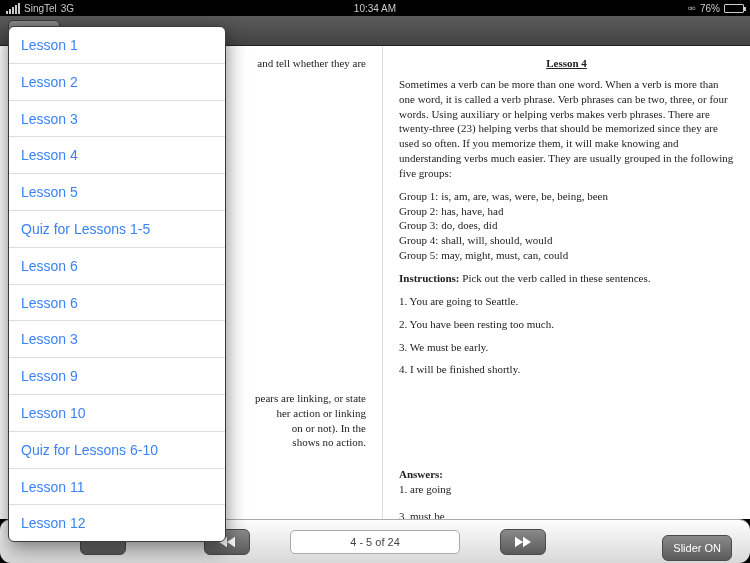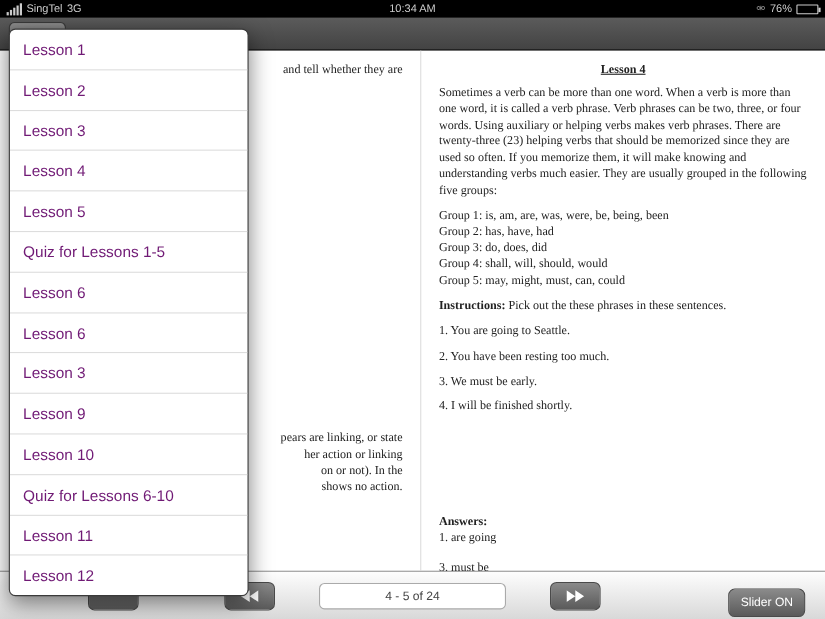--- a/index.html
+++ b/index.html
@@ -31,31 +31,31 @@
   .content { background: #fff; height: 473px; display:flex; position: relative; font-family: "Times New Roman", serif; color:#222; font-size:11px; line-height:1.35;padding-left:15px; }
   .page-left, .page-right { flex:1; padding: 10px 16px 10px 16px; }
   .page-left { border-right: 1px solid #ddd; }
   .page-right h4.title { text-align:center; text-decoration: underline; font-weight: bold; font-size:11px; margin-bottom:6px; }
   .page-right p { margin-bottom:8px; }
   .page-left p { margin-bottom:8px; }
   .instr { font-weight: bold; }
   .answers-label { font-weight: bold; }
 
   
-  .bottom-toolbar { height: 44px; background: linear-gradient(#fdfdfd,#d8d8d8); border-top:1px solid #aaa; display:flex; align-items:center; justify-content:center; position:relative; gap: 40px; }
+  .bottom-toolbar { height: 44px; background: linear-gradient(#fdfdfd,#d8d8d8); border-top:1px solid #aaa; display:flex; align-items:center; justify-content:center; position:relative; gap: 40px; border-radius: 11px; }
   .nav-btn { width: 46px; height: 26px; border-radius: 6px; background: linear-gradient(#8a8a8a,#5a5a5a); border: 1px solid #4a4a4a; color:#fff; display:flex; align-items:center; justify-content:center; font-size:12px; font-weight:bold;}
   .nav-btn svg { width:16px; height:12px; fill:#fff; }
   .page-indicator { width: 170px; height: 24px; border:1px solid #aaa; border-radius:5px; background:#fff; display:flex; align-items:center; justify-content:center; font-size:11px; color:#444; font-family: -apple-system, Arial, sans-serif;}
   .slider-btn { position:absolute; right:18px; top:15px; height:26px; padding: 0 10px; border-radius:6px; background: linear-gradient(#8a8a8a,#5a5a5a); border:1px solid #4a4a4a; color:#fff; font-size:11px; display:flex; align-items:center; font-family: -apple-system, Arial, sans-serif;}
   .bm-btn { position:absolute; left:80px; top:9px; width:46px; height:26px; border-radius:6px; background:linear-gradient(#8a8a8a,#5a5a5a); border:1px solid #4a4a4a;}
 
   
   .popover { position: absolute; left: 8px; top: 26px; width: 218px; height: 516px; background:#fff; border:1px solid #3a3a3a; border-radius:6px; box-shadow: 0 6px 20px rgba(0,0,0,0.5); overflow: hidden; z-index: 100; }
   .popover-list { list-style:none; height:100%; overflow:hidden; }
-  .popover-list li { height: 36.8px; line-height:36.8px; padding-left: 12px; border-bottom: 1px solid #ddd; font-size: 14px; color:#701a75; font-family: -apple-system, "Helvetica Neue", Arial, sans-serif; }
+  .popover-list li { height: 36.8px; line-height:36.8px; padding-left: 12px; border-bottom: 1px solid #ddd; font-size: 14px; color:#3b82f6; font-family: -apple-system, "Helvetica Neue", Arial, sans-serif; }
   .popover::before { content:""; position:absolute; top:-8px; left:24px; border-left:8px solid transparent; border-right:8px solid transparent; border-bottom:8px solid #3a3a3a; }
   .popover::after { content:""; position:absolute; top:-7px; left:25px; border-left:7px solid transparent; border-right:7px solid transparent; border-bottom:7px solid #fff; }
 
   .partial-left { color:#222; }
   .partial-left p { text-align: right; }
   .answers-block { margin-top: 90px; }
   .left-mid-block { margin-top: 320px; }
 </style>
 </head>
 <body>
@@ -95,21 +95,21 @@
     </div>
   </div>
   <div class="page-right">
     <h4 class="title">Lesson 4</h4>
     <p>Sometimes a verb can be more than one word. When a verb is more than one word, it is called a verb phrase. Verb phrases can be two, three, or four words. Using auxiliary or helping verbs makes verb phrases.  There are twenty-three (23) helping verbs that should be memorized since they are used so often. If you memorize them, it will make knowing and understanding verbs much easier. They are usually grouped in the following five groups:</p>
     <p style="margin-bottom:0">Group 1: is, am, are, was, were, be, being, been</p>
     <p style="margin-bottom:0">Group 2: has, have, had</p>
     <p style="margin-bottom:0">Group 3: do, does, did</p>
     <p style="margin-bottom:0">Group 4: shall, will, should, would</p>
     <p>Group 5: may, might, must, can, could</p>
-    <p><span class="instr">Instructions:</span><span> Pick out the these phrases in these sentences.</span></p>
+    <p><span class="instr">Instructions:</span><span> Pick out the verb called in these sentences.</span></p>
     <p>1. You are going to Seattle.</p>
     <p>2. You have been resting too much.</p>
     <p>3. We must be early.</p>
     <p>4. I will be finished shortly.</p>
     <div class="answers-block">
       <p style="margin-bottom:0" class="answers-label">Answers:</p>
       <p style="margin-bottom:12px">1. are going</p>
       <p style="margin-bottom:0">3. must be</p>
       <p style="margin-bottom:0">4. will be finished</p>
       <p>These sentences all have what are called auxiliary or helping verbs. I will refer to them as helping verbs.</p>

